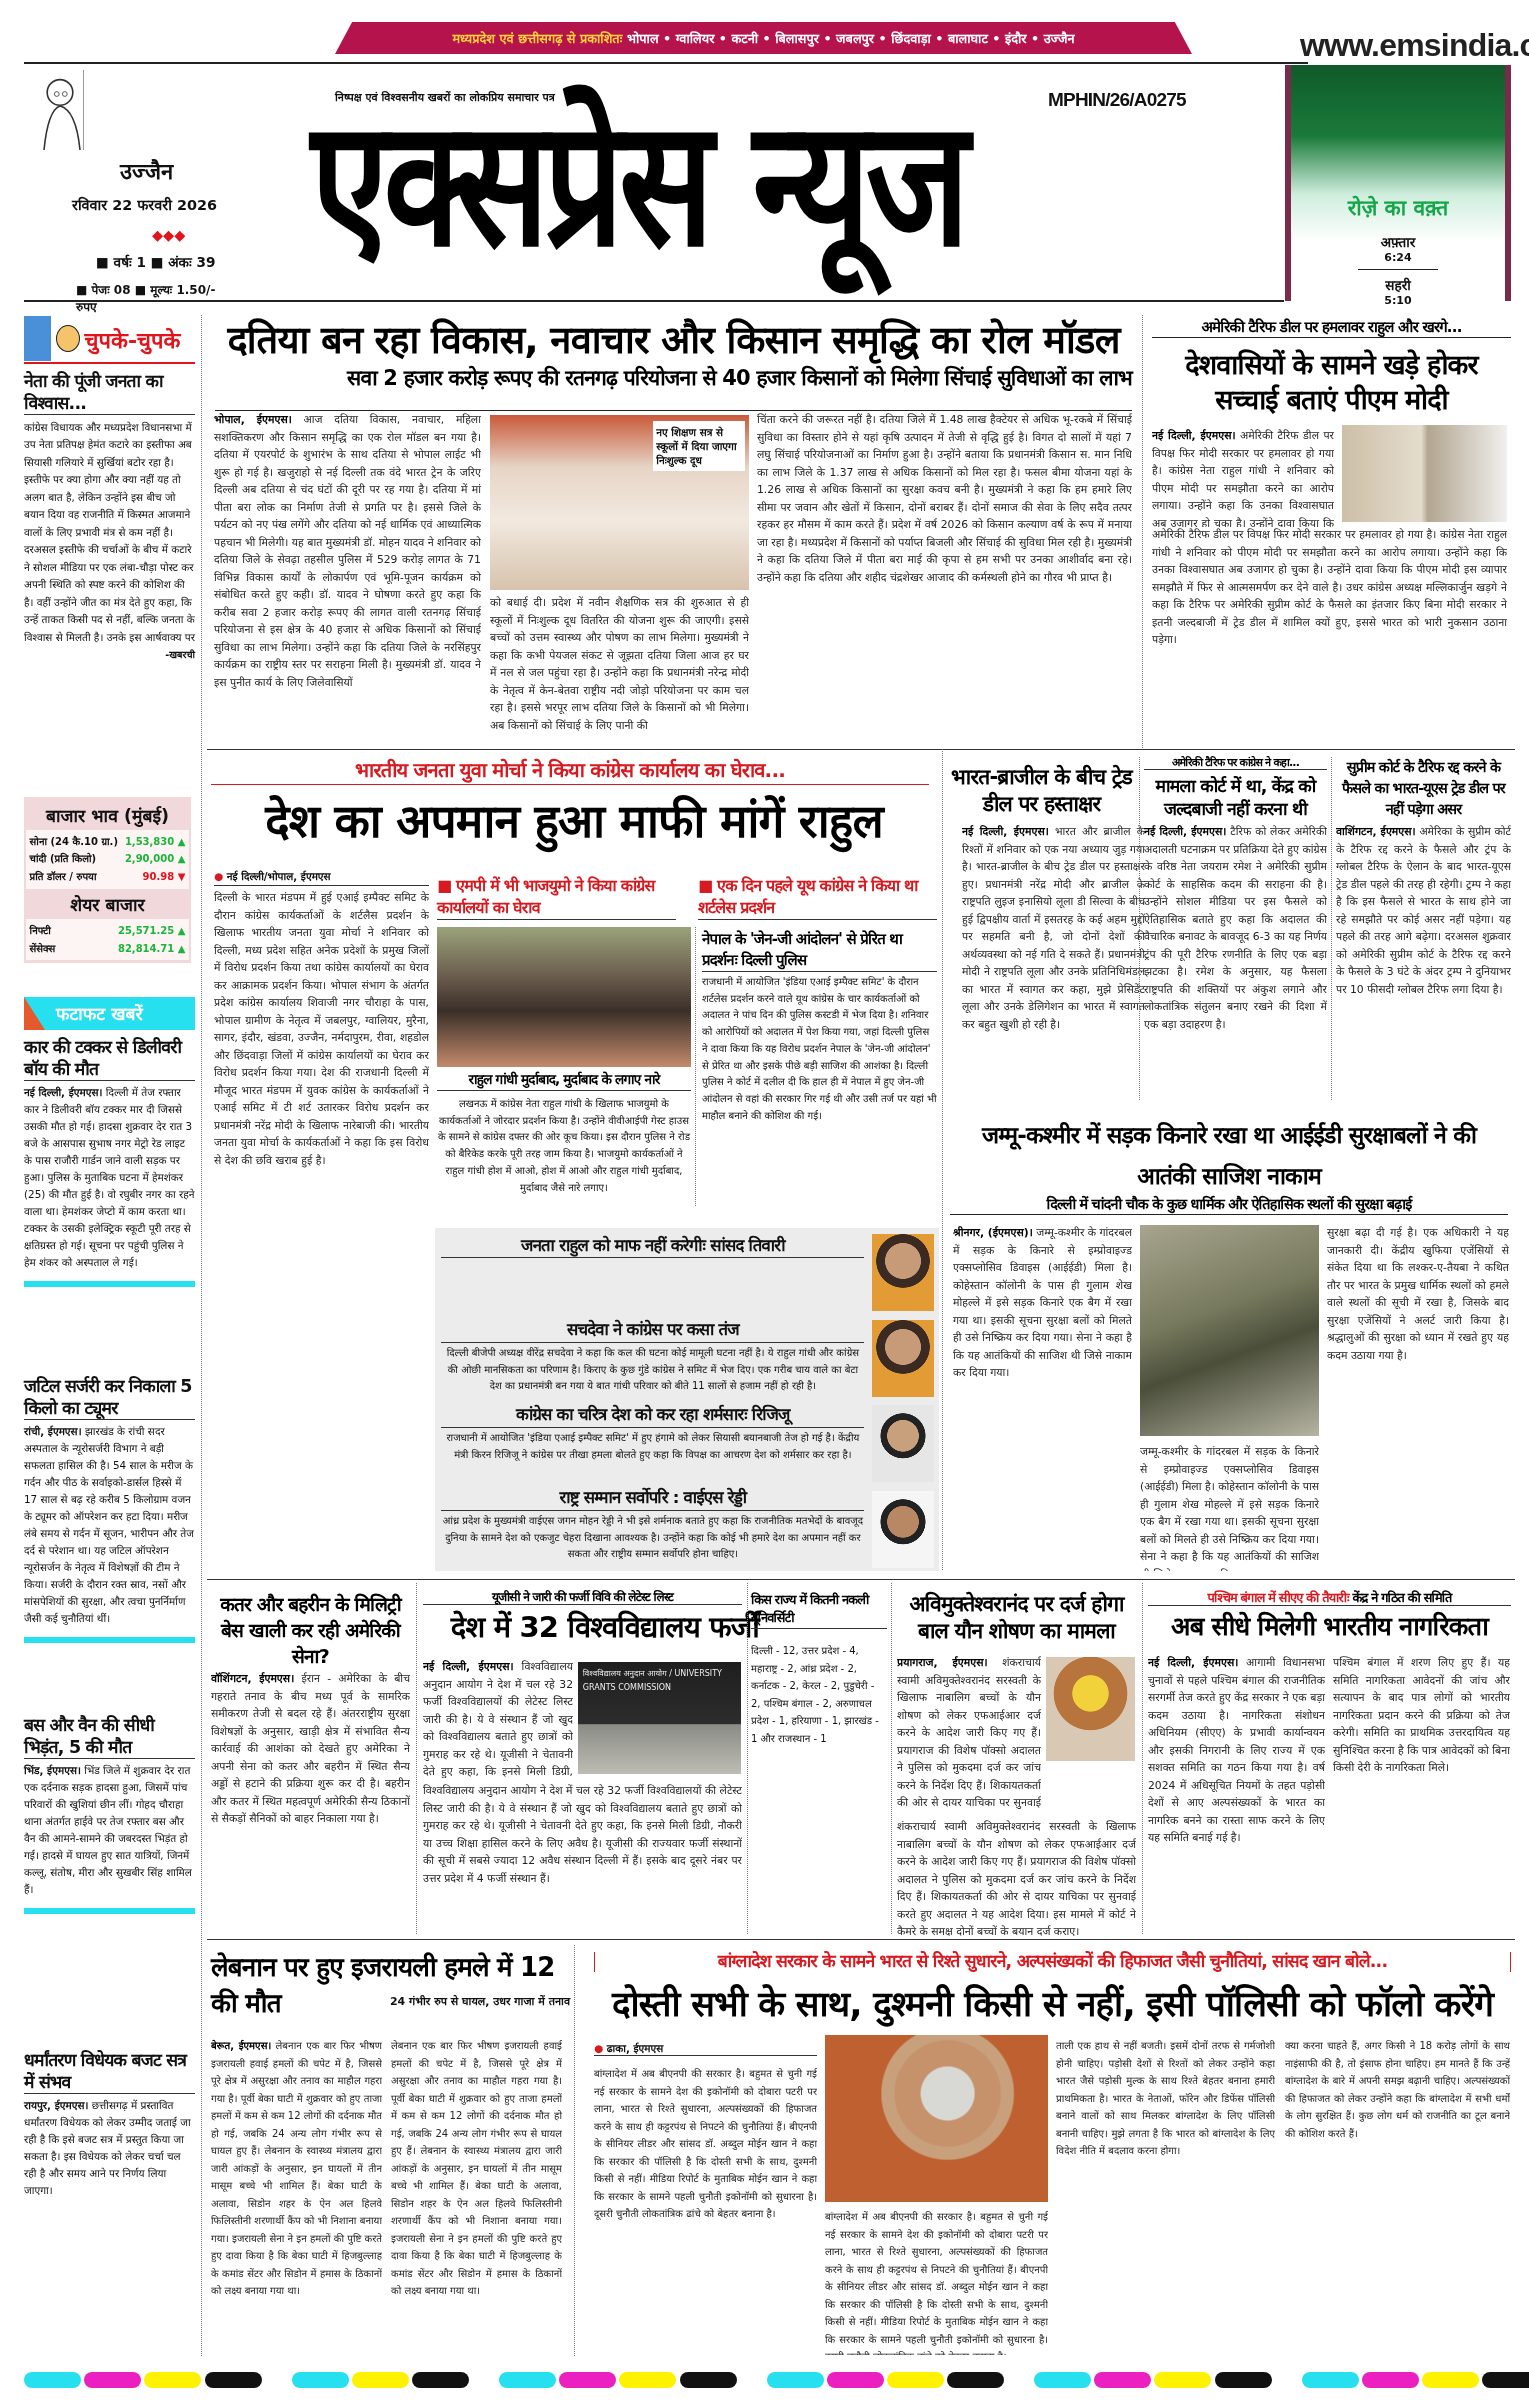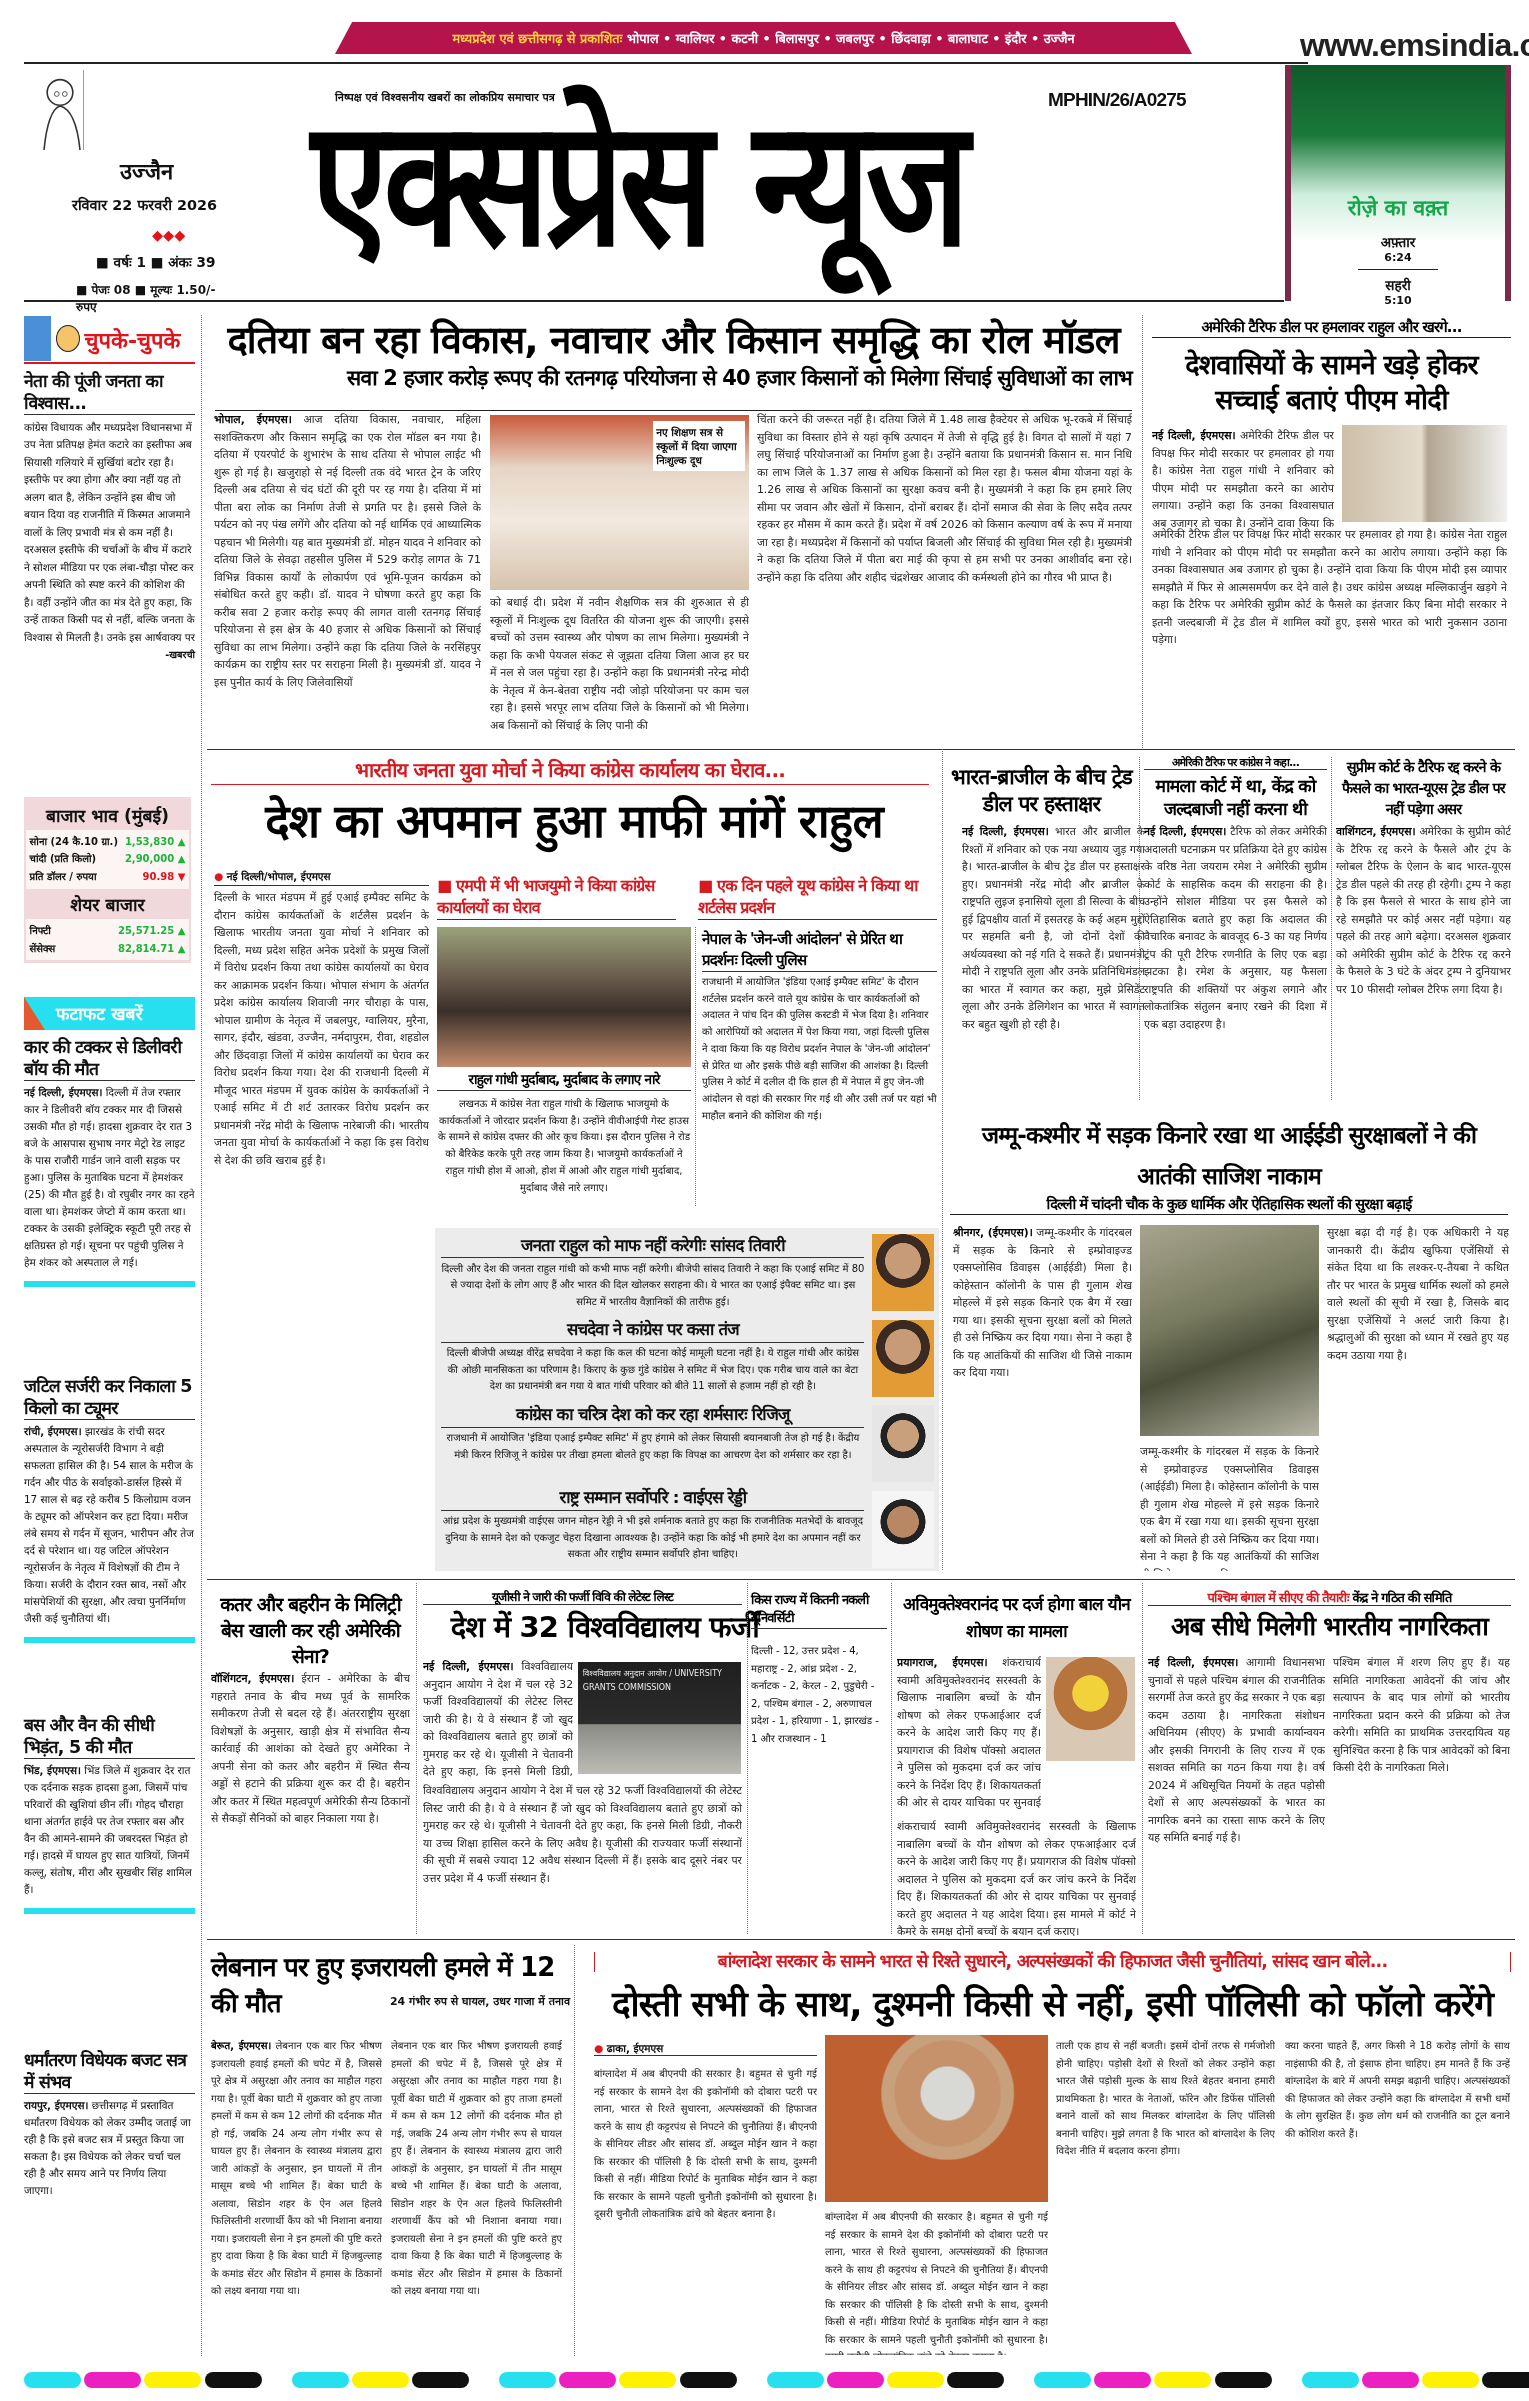--- a/index.html
+++ b/index.html
@@ -211,21 +211,20 @@
 <div class="abs photo" style="left:437px;top:927px;width:254px;height:140px;background:linear-gradient(180deg,#9aa37a 0,#6b5d4e 35%,#3a2f28 60%,#c38a6c 100%);"></div>
 <div class="abs hl center" style="left:437px;top:1072px;width:254px;font-size:13.6px;border-bottom:1.6px solid #333;padding-bottom:2.4px;">राहुल गांधी मुर्दाबाद, मुर्दाबाद के लगाए नारे</div>
 <div class="abs center" style="left:437px;top:1096px;width:254px;font-size:10px;line-height:16.7px;height:108px;overflow:hidden;">लखनऊ में कांग्रेस नेता राहुल गांधी के खिलाफ भाजयुमो के कार्यकर्ताओं ने जोरदार प्रदर्शन किया है। उन्होंने वीवीआईपी गेस्ट हाउस के सामने से कांग्रेस दफ्तर की ओर कूच किया। इस दौरान पुलिस ने रोड को बैरिकेड करके पूरी तरह जाम किया है। भाजयुमो कार्यकर्ताओं ने राहुल गांधी होश में आओ, होश में आओ और राहुल गांधी मुर्दाबाद, मुर्दाबाद जैसे नारे लगाए।</div>
 <div class="abs vsep" style="left:695px;top:927px;height:279px;"></div>
 <div class="abs hl" style="left:702px;top:929px;width:235px;font-size:15px;line-height:21px;border-bottom:1.6px solid #333;">नेपाल के 'जेन-जी आंदोलन' से प्रेरित था प्रदर्शनः दिल्ली पुलिस</div>
 <div class="abs" style="left:702px;top:974px;width:235px;font-size:10px;line-height:16.7px;height:231px;overflow:hidden;">राजधानी में आयोजित 'इंडिया एआई इम्पैक्ट समिट' के दौरान शर्टलेस प्रदर्शन करने वाले यूथ कांग्रेस के चार कार्यकर्ताओं को अदालत ने पांच दिन की पुलिस कस्टडी में भेज दिया है। शनिवार को आरोपियों को अदालत में पेश किया गया, जहां दिल्ली पुलिस ने दावा किया कि यह विरोध प्रदर्शन नेपाल के 'जेन-जी आंदोलन' से प्रेरित था और इसके पीछे बड़ी साजिश की आशंका है। दिल्ली पुलिस ने कोर्ट में दलील दी कि हाल ही में नेपाल में हुए जेन-जी आंदोलन से वहां की सरकार गिर गई थी और उसी तर्ज पर यहां भी माहौल बनाने की कोशिश की गई।</div>
 
 <div class="abs speech-box">
   <div class="speech" style="top:4.8px;">
     <h5>जनता राहुल को माफ नहीं करेगीः सांसद तिवारी</h5>
-    <p>दिल्ली और देश की जनता राहुल गांधी को कभी माफ नहीं करेगी। बीजेपी सांसद तिवारी ने कहा कि एआई समिट में 80 से ज्यादा देशों के लोग आए हैं और भारत की दिल खोलकर सराहना की। ये भारत का एआई इंपैक्ट समिट था। इस समिट में भारतीय वैज्ञानिकों की तारीफ हुई।</p>
   </div>
   <div class="speech" style="top:89px;">
     <h5>सचदेवा ने कांग्रेस पर कसा तंज</h5>
     <p>दिल्ली बीजेपी अध्यक्ष वीरेंद्र सचदेवा ने कहा कि कल की घटना कोई मामूली घटना नहीं है। ये राहुल गांधी और कांग्रेस की ओछी मानसिकता का परिणाम है। किराए के कुछ गुंडे कांग्रेस ने समिट में भेज दिए। एक गरीब चाय वाले का बेटा देश का प्रधानमंत्री बन गया ये बात गांधी परिवार को बीते 11 सालों से हजाम नहीं हो रही है।</p>
   </div>
   <div class="speech" style="top:257px;">
     <h5>राष्ट्र सम्मान सर्वोपरि : वाईएस रेड्डी</h5>
     <p>आंध्र प्रदेश के मुख्यमंत्री वाईएस जगन मोहन रेड्डी ने भी इसे शर्मनाक बताते हुए कहा कि राजनीतिक मतभेदों के बावजूद दुनिया के सामने देश को एकजुट चेहरा दिखाना आवश्यक है। उन्होंने कहा कि कोई भी हमारे देश का अपमान नहीं कर सकता और राष्ट्रीय सम्मान सर्वोपरि होना चाहिए।</p>
   </div>
   <div class="speech" style="top:174px;">
@@ -282,21 +281,21 @@
 </div>
 <div class="abs photo" style="left:578px;top:1662px;width:163px;height:112px;background:linear-gradient(180deg,#1f1f1f 0,#2c2c2c 55%,#8c8c86 56%,#bdbdb6 100%);">
   <div style="color:#eee;font-size:8px;padding:4.8px;line-height:14.4px;">विश्वविद्यालय अनुदान आयोग / UNIVERSITY GRANTS COMMISSION</div>
 </div>
 <div class="abs txt" style="left:423px;top:1782px;width:319px;height:155px;overflow:hidden;">विश्वविद्यालय अनुदान आयोग ने देश में चल रहे 32 फर्जी विश्वविद्यालयों की लेटेस्ट लिस्ट जारी की है। ये वे संस्थान हैं जो खुद को विश्वविद्यालय बताते हुए छात्रों को गुमराह कर रहे थे। यूजीसी ने चेतावनी देते हुए कहा, कि इनसे मिली डिग्री, नौकरी या उच्च शिक्षा हासिल करने के लिए अवैध है। यूजीसी की राज्यवार फर्जी संस्थानों की सूची में सबसे ज्यादा 12 अवैध संस्थान दिल्ली में हैं। इसके बाद दूसरे नंबर पर उत्तर प्रदेश में 4 फर्जी संस्थान हैं।</div>
 <div class="abs vsep" style="left:747px;top:1583px;height:351px;"></div>
 <div class="abs hl" style="left:751px;top:1591px;width:136px;font-size:12.8px;line-height:18.3px;border-bottom:1.6px solid #333;">किस राज्य में कितनी नकली यूनिवर्सिटी</div>
 <div class="abs" style="left:751px;top:1642px;width:136px;font-size:10px;line-height:17.5px;">दिल्ली - 12, उत्तर प्रदेश - 4, महाराष्ट्र - 2, आंध्र प्रदेश - 2, कर्नाटक - 2, केरल - 2, पुडुचेरी - 2, पश्चिम बंगाल - 2, अरुणाचल प्रदेश - 1, हरियाणा - 1, झारखंड - 1 और राजस्थान - 1</div>
 <div class="abs vsep" style="left:891px;top:1583px;height:351px;"></div>
 
-<div class="abs hl center" style="left:895px;top:1591px;width:243px;font-size:17px;line-height:27px;text-align:center;">अविमुक्तेश्वरानंद पर दर्ज होगा बाल यौन शोषण का मामला</div>
+<div class="abs hl center" style="left:895px;top:1591px;width:243px;font-size:21px;line-height:27px;text-align:center;">अविमुक्तेश्वरानंद पर दर्ज होगा बाल यौन शोषण का मामला</div>
 <div class="abs txt" style="left:897px;top:1654px;width:144px;height:159px;overflow:hidden;">
   <b>प्रयागराज, ईएमएस।</b> <span>शंकराचार्य स्वामी अविमुक्तेश्वरानंद सरस्वती के खिलाफ नाबालिग बच्चों के यौन शोषण को लेकर एफआईआर दर्ज करने के आदेश जारी किए गए हैं। प्रयागराज की विशेष पॉक्सो अदालत ने पुलिस को मुकदमा दर्ज कर जांच करने के निर्देश दिए हैं। शिकायतकर्ता की ओर से दायर याचिका पर सुनवाई करते हुए अदालत ने यह आदेश दिया। इस मामले में कोर्ट ने कैमरे के समक्ष दोनों बच्चों के बयान दर्ज कराए।</span>
 </div>
 <div class="abs photo" style="left:1046px;top:1657px;width:89px;height:104px;background:radial-gradient(circle at 50% 35%,#f2d23a 0 22%,#b7743d 23% 45%,#d9c8b4 46% 100%);"></div>
 <div class="abs txt" style="left:897px;top:1818px;width:239px;height:120px;overflow:hidden;">शंकराचार्य स्वामी अविमुक्तेश्वरानंद सरस्वती के खिलाफ नाबालिग बच्चों के यौन शोषण को लेकर एफआईआर दर्ज करने के आदेश जारी किए गए हैं। प्रयागराज की विशेष पॉक्सो अदालत ने पुलिस को मुकदमा दर्ज कर जांच करने के निर्देश दिए हैं। शिकायतकर्ता की ओर से दायर याचिका पर सुनवाई करते हुए अदालत ने यह आदेश दिया। इस मामले में कोर्ट ने कैमरे के समक्ष दोनों बच्चों के बयान दर्ज कराए।</div>
 <div class="abs vsep" style="left:1142px;top:1583px;height:351px;"></div>
 
 <div class="abs hl" style="left:1148px;top:1591px;width:363px;font-size:12.8px;border-bottom:1.6px solid #333;text-align:center;">
   <span class="red">पश्चिम बंगाल में सीएए की तैयारीः</span> <span>केंद्र ने गठित की समिति</span>
 </div>

